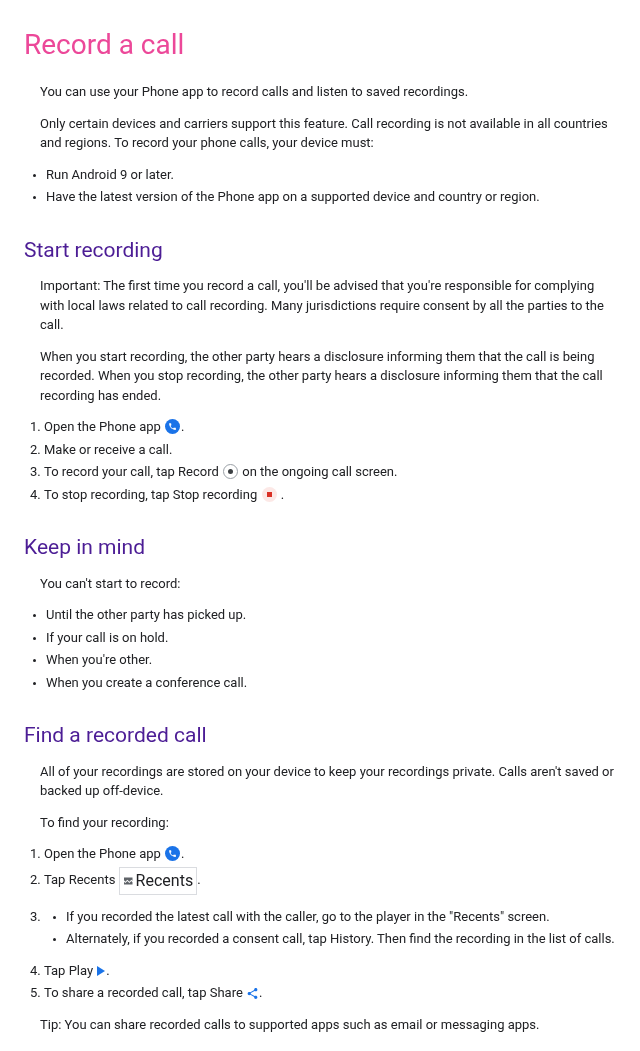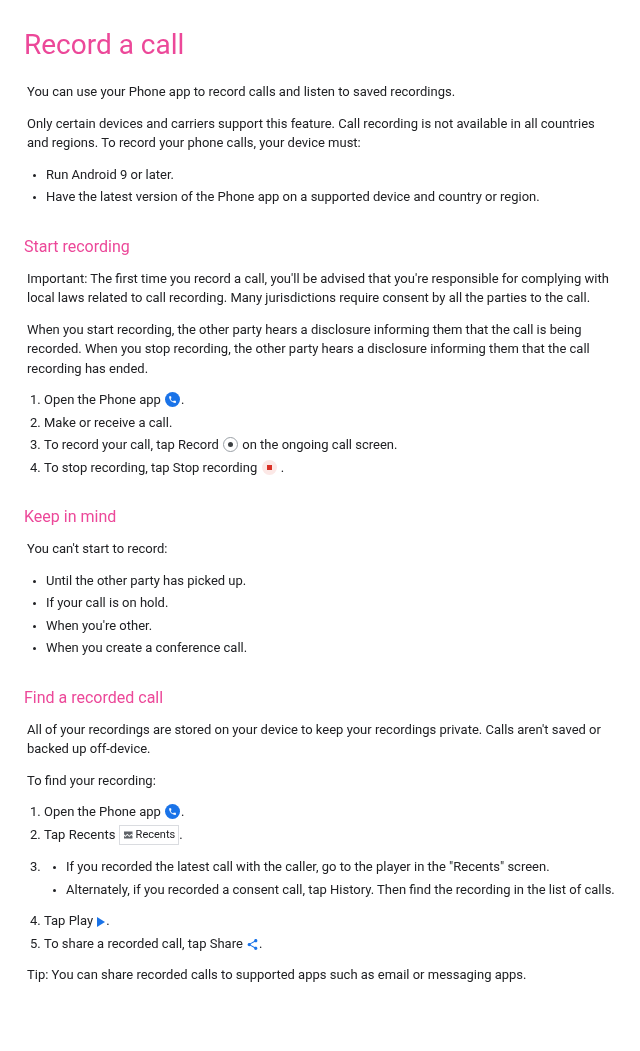--- a/index.html
+++ b/index.html
@@ -12,26 +12,26 @@
     font-size: 13px;
     line-height: 1.5;
   }
   h1 {
     font-size: 28px;
     font-weight: 400;
     margin: 0 0 16px 0;
     color: #ec4899;
   }
   h2 {
-    font-size: 16px;
+    font-size: 21px;
     font-weight: 400;
     margin: 28px 0 10px 0;
-    color: #ec4899;
+    color: #4c1d95;
   }
-  p { margin: 0 0 12px 3px; }
+  p { margin: 0 0 12px 16px; }
   ul, ol { margin: 12px 0 12px 0; padding-left: 22px; }
   ol { padding-left: 20px; }
   li { margin: 3px 0; }
   ul li { list-style-type: disc; }
   ul li::marker { font-size: 10px; }
   .icon-circle {
     display: inline-flex;
     align-items: center;
     justify-content: center;
     width: 15px;
@@ -67,21 +67,21 @@
     border-left: 8px solid #1a73e8;
     vertical-align: middle;
     margin: 0 1px;
   }
   .share-icon svg { width: 13px; height: 13px; fill: #1a73e8; vertical-align: middle; }
   .broken-img {
     display: inline-flex;
     align-items: center;
     border: 1px solid #dadce0;
     padding: 1px 3px 1px 2px;
-    font-size: 11px;
+    font-size: 16px;
     vertical-align: middle;
     color: #202124;
     background: #fff;
   }
   .broken-img svg { width: 12px; height: 12px; margin-right: 2px; fill:#5f6368; }
   strong { font-weight: 400; }
   .bind-inline { display: inline; }
 </style>
 </head>
 <body>

